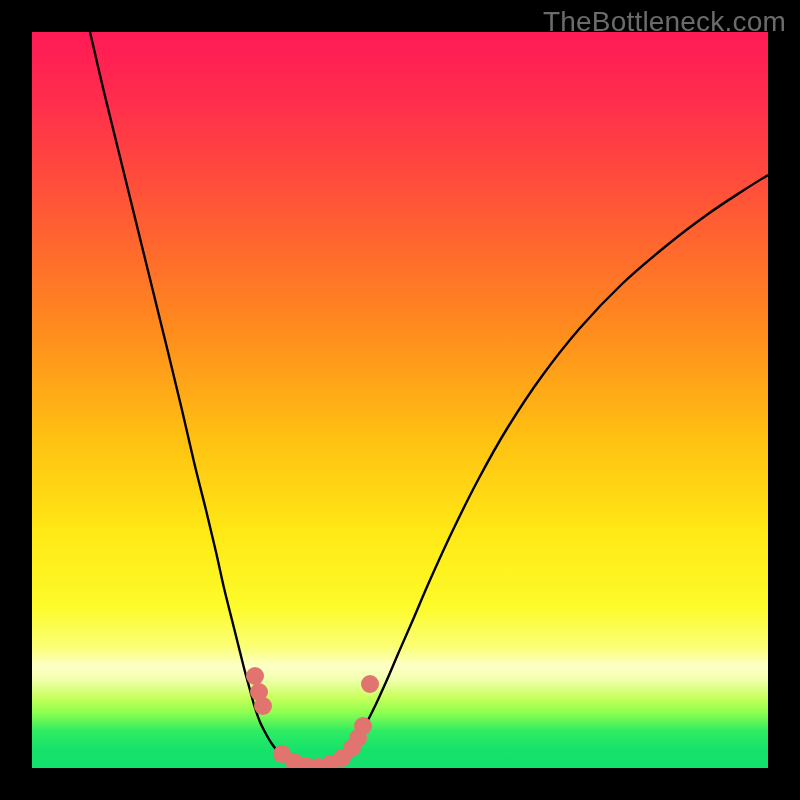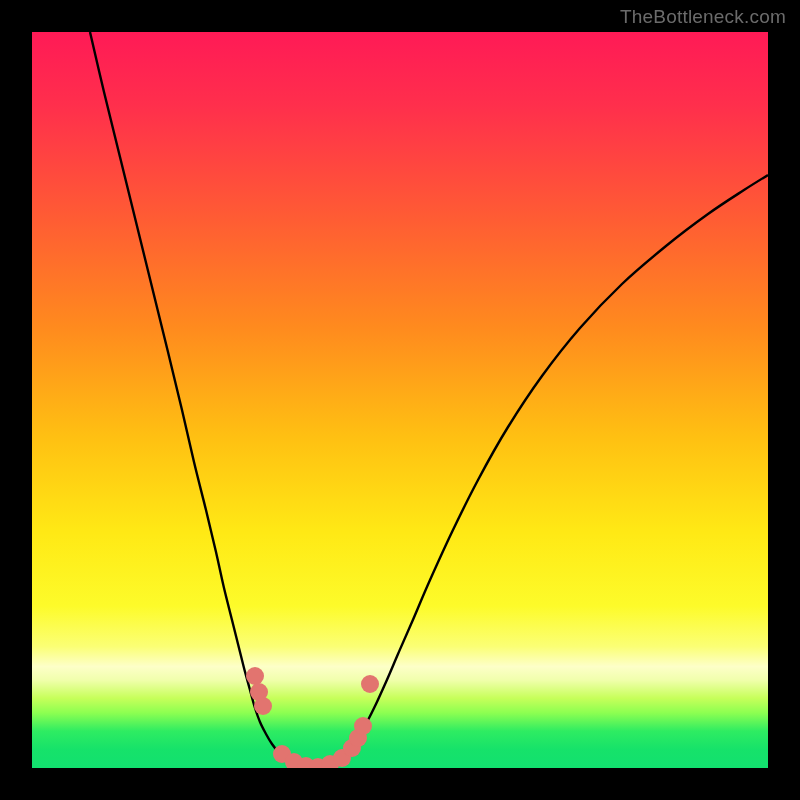--- a/index.html
+++ b/index.html
@@ -32,21 +32,21 @@
     left: 0;
     top: 0;
     width: 100%;
     height: 100%;
   }
   .watermark {
     position: absolute;
     top: 6px;
     right: 14px;
     color: #6b6b6b;
-    font-size: 19px;
+    font-size: 28px;
     font-weight: 400;
     letter-spacing: 0.2px;
     margin-left: 19px;
   }
   svg {
     position: absolute;
     left: 0;
     top: 0;
   }
 </style>

